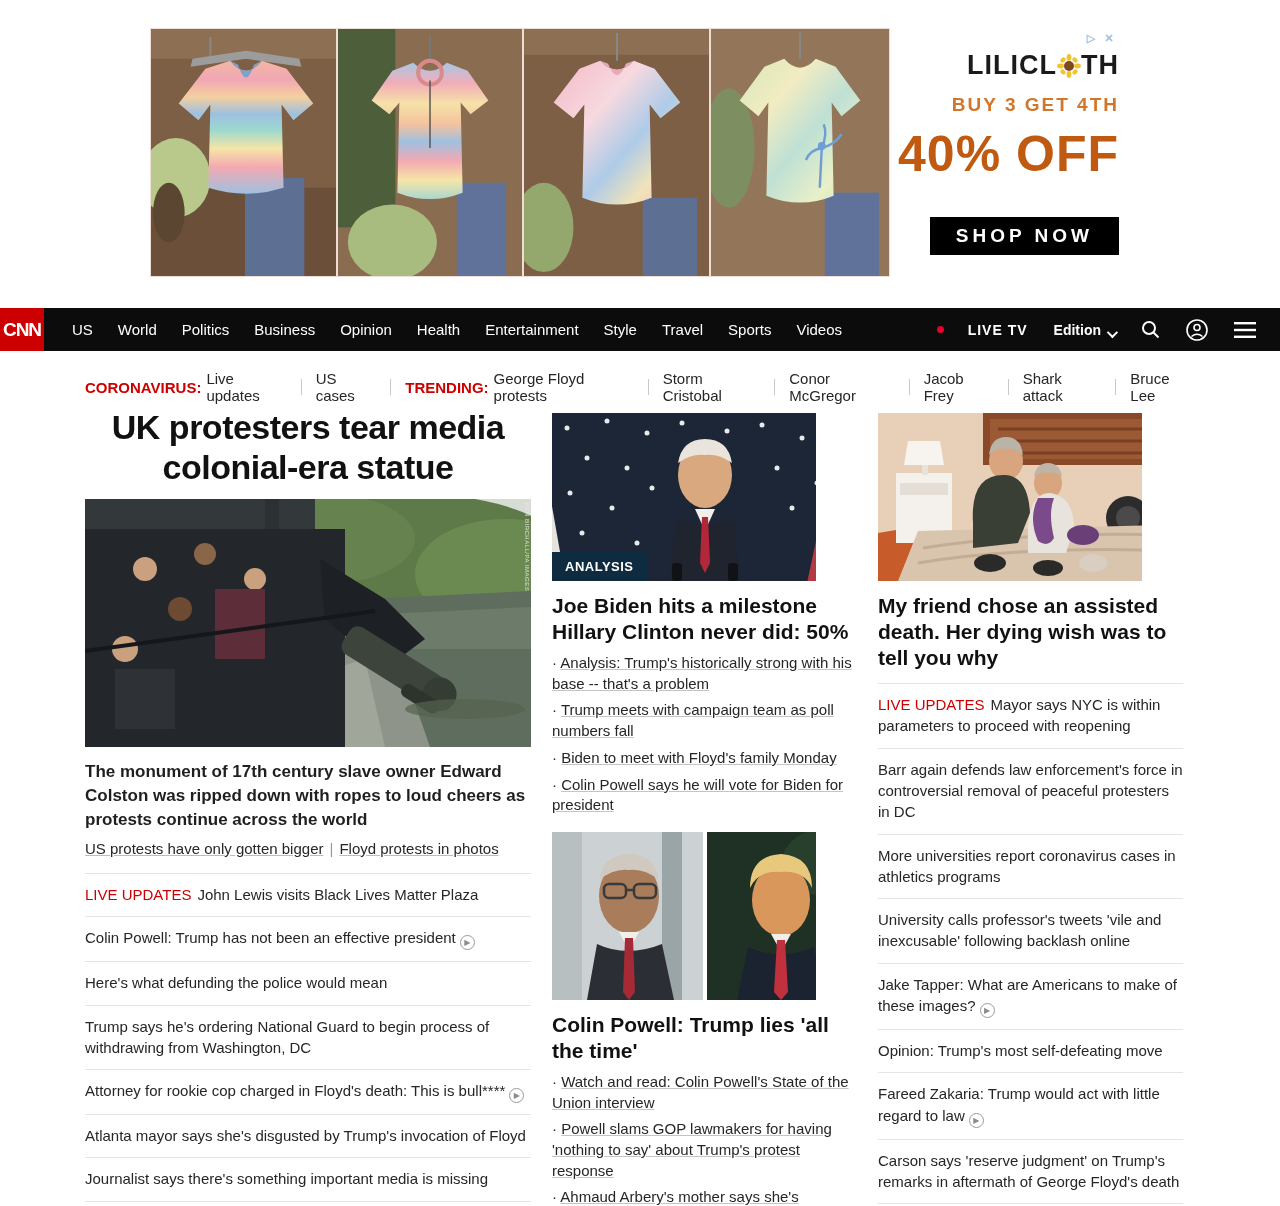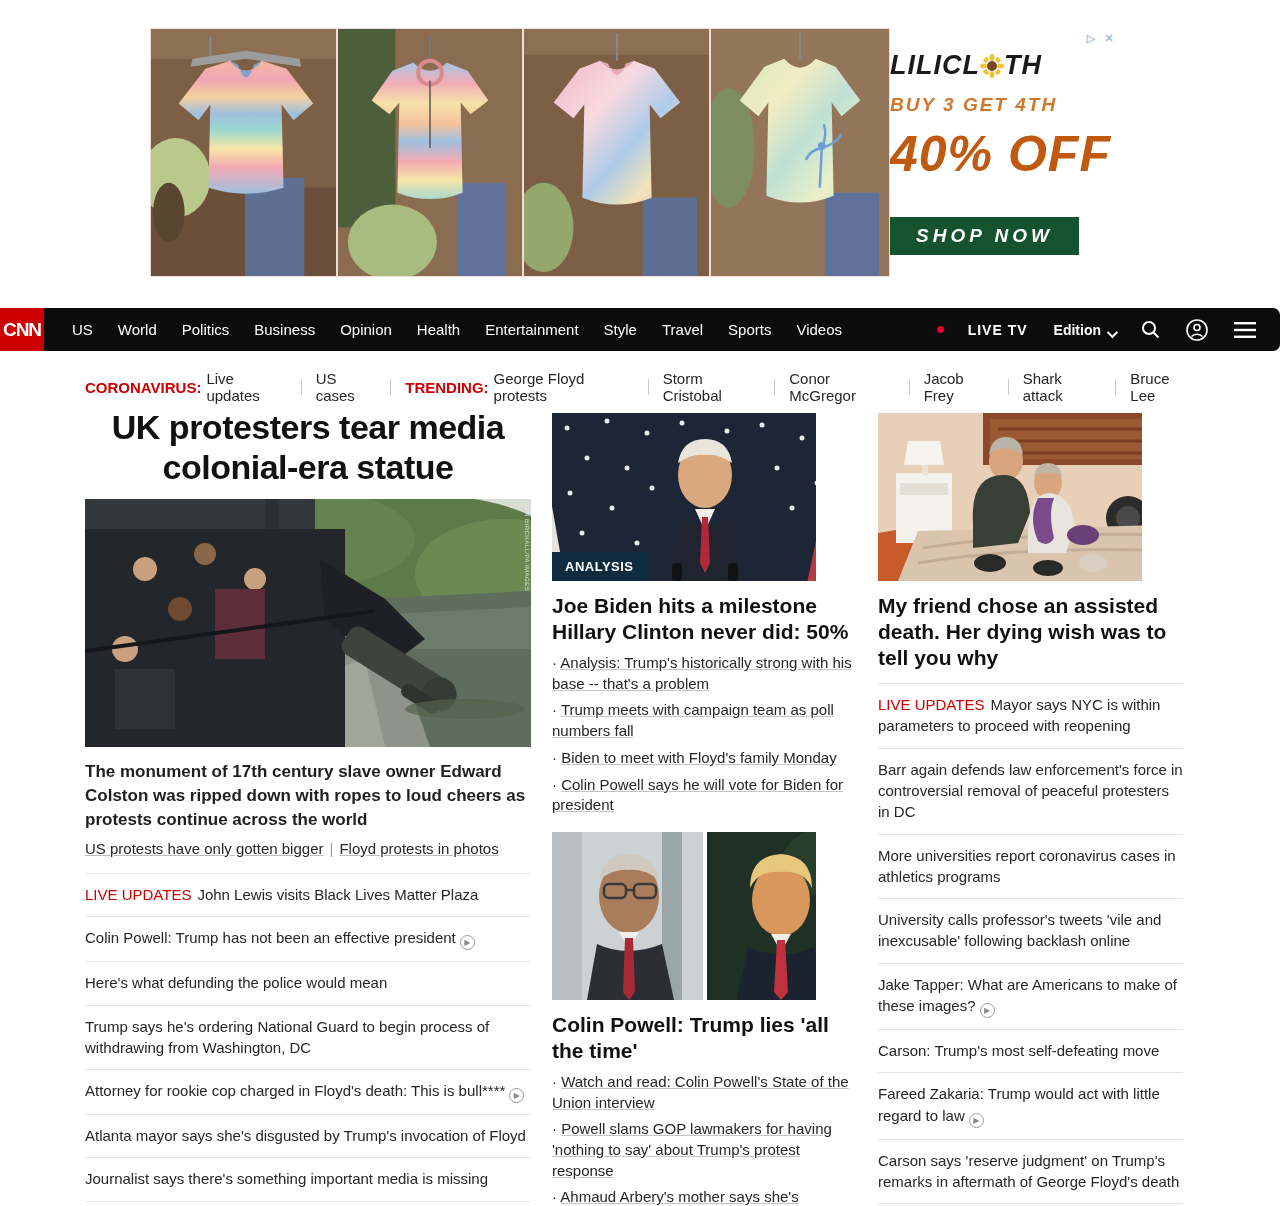--- a/index.html
+++ b/index.html
@@ -5,29 +5,29 @@
   * { margin:0; padding:0; box-sizing:border-box; }
   html,body { background:#fff; }
   body {
     width:1280px; height:1206px; position:relative; overflow:hidden;
     font-family:"Liberation Sans", sans-serif; color:#262626;
   }
   
   .ad { position:absolute; left:150px; top:28px; width:969px; height:249px; display:flex; background:#fff; }
   .ad-panel { position:relative; height:100%; border:1px solid #f0ddd6; overflow:hidden; }
   .ad-panel svg { display:block; width:100%; height:100%; }
-  .ad-text { width:229px; background:#fff; display:flex; flex-direction:column; align-items:flex-start; justify-content:center; gap:13px; border:none;font-style:italic; }
+  .ad-text { width:229px; background:#fff; display:flex; flex-direction:column; align-items:flex-end; justify-content:center; gap:13px; border:none; }
   .ad-brand { font-size:27px; font-weight:bold; color:#1a1a1a; letter-spacing:1px; display:flex; align-items:center; }
   .ad-offer { font-size:19px; font-weight:bold; color:#d2772a; letter-spacing:2px; }
   .ad-discount { font-size:50px; font-weight:bold; color:#c05a10; letter-spacing:1px; line-height:1; }
-  .ad-cta { margin-top:25px; background:#14532d; color:#fff; font-size:19px; font-weight:bold; letter-spacing:4px; padding:8px 26px; cursor:pointer; }
+  .ad-cta { margin-top:25px; background:#000000; color:#fff; font-size:19px; font-weight:bold; letter-spacing:4px; padding:8px 26px; cursor:pointer; }
   .ad-corner { position:absolute; right:2px; top:2px; display:flex; gap:2px; z-index:5; }
   .ad-corner span { width:16px; height:16px; background:#fff; color:#9fc0dd; font-size:11px; line-height:16px; text-align:center; font-weight:bold; cursor:pointer; }
   
-  .nav { position:absolute; left:0; top:308px; width:1280px; height:43px; background:#0c0c0c; display:flex; align-items:center;border-radius:7px; }
+  .nav { position:absolute; left:0; top:308px; width:1280px; height:43px; background:#0c0c0c; display:flex; align-items:center; }
   .logo { width:44px; height:43px; background:#cc0000; color:#fff; font-weight:bold; font-size:19px; display:flex; align-items:center; justify-content:center; letter-spacing:-1px; cursor:pointer; }
   .nav-links { display:flex; gap:25px; margin-left:28px; }
   .nav-links span { color:#fefefe; font-size:15px; cursor:pointer; }
   .nav-right { margin-left:auto; display:flex; align-items:center; gap:26px; margin-right:24px; }
   .livetv { display:flex; align-items:center; gap:24px; color:#fff; font-size:14px; font-weight:bold; letter-spacing:1px; cursor:pointer; }
   .red-dot { width:7px; height:7px; border-radius:50%; background:#e6002d; }
   .edition { color:#fff; font-size:14px; font-weight:bold; display:flex; align-items:flex-end; gap:6px; cursor:pointer; }
   .chev { width:8px; height:8px; border-right:2px solid #fff; border-bottom:2px solid #fff; transform:rotate(45deg) translateY(-2px); }
   .navicon { cursor:pointer; display:flex; align-items:center; }
   
@@ -427,18 +427,18 @@
   </div>
   <div class="h2">My friend chose an assisted death. Her dying wish was to tell you why</div>
   <div class="list rlist">
     <div class="list-item">
       <span class="red-label">LIVE UPDATES</span><span>Mayor says NYC is within parameters to proceed with reopening</span>
     </div>
     <div class="list-item"><span>Barr again defends law enforcement's force in controversial removal of peaceful protesters in DC</span></div>
     <div class="list-item"><span>More universities report coronavirus cases in athletics programs</span></div>
     <div class="list-item"><span>University calls professor's tweets 'vile and inexcusable' following backlash online</span></div>
     <div class="list-item"><span>Jake Tapper: What are Americans to make of these images?</span><span class="play">▶</span></div>
-    <div class="list-item"><span>Carson: Trump's most self-defeating move</span></div>
+    <div class="list-item"><span>Opinion: Trump's most self-defeating move</span></div>
     <div class="list-item"><span>Fareed Zakaria: Trump would act with little regard to law</span><span class="play">▶</span></div>
     <div class="list-item"><span>Carson says 'reserve judgment' on Trump's remarks in aftermath of George Floyd's death</span></div>
     <div class="list-item"></div>
   </div>
 </div>
 
 </body></html>

